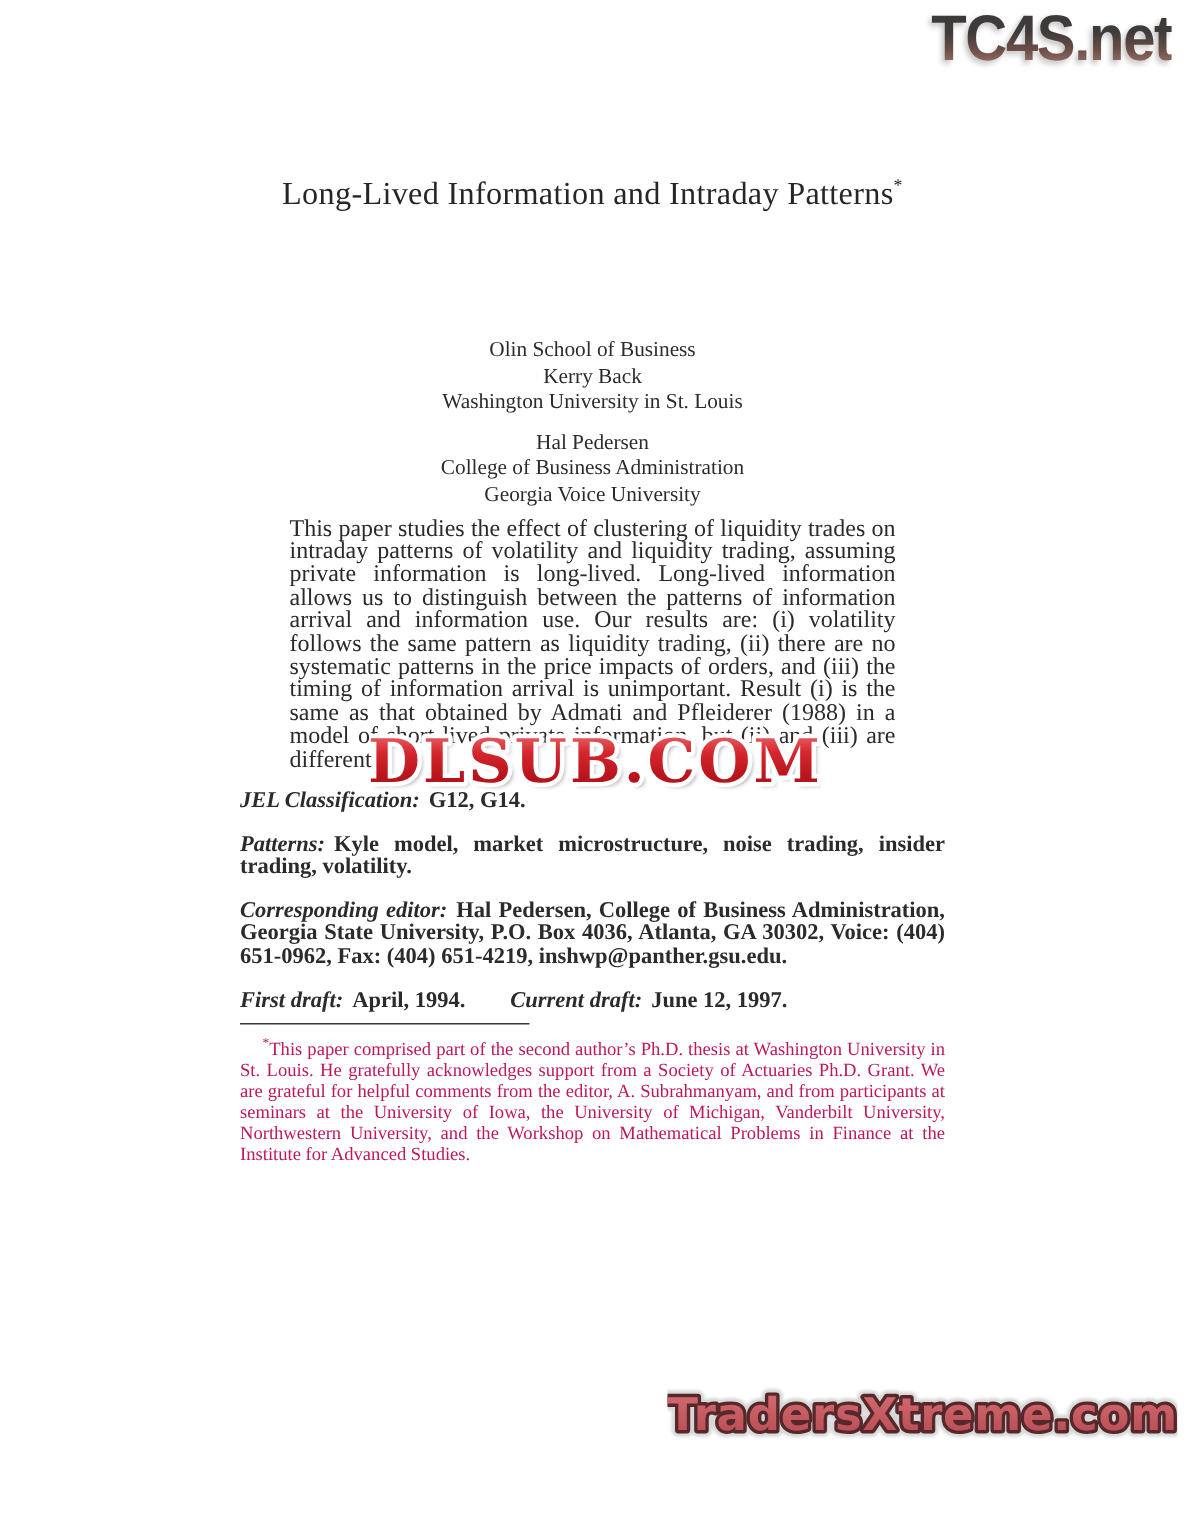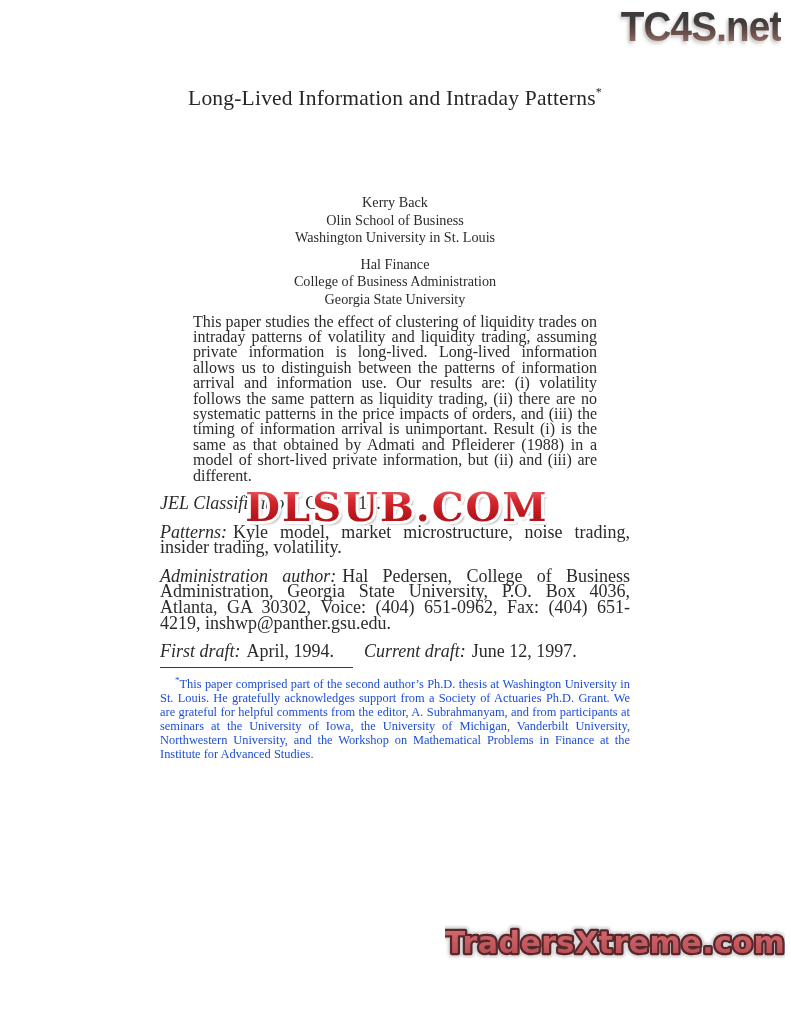--- a/index.html
+++ b/index.html
@@ -20,45 +20,45 @@
     transform: scaleX(.9); transform-origin: 100% 0;
     background: linear-gradient(180deg, #3b3b3b 0%, #3f3b39 40%, #6b4f49 64%, #9c756c 86%, #74564e 100%);
     -webkit-background-clip: text; background-clip: text; color: transparent;
     filter: drop-shadow(-2px 2px 2px rgba(150,150,150,.6));
   }
 
   
   .content { position: absolute; left: 160px; top: 0; width: 470px; }
 
   .title {
-    margin: 0; padding-top: 85px;
+    margin: 0; padding-top: 116px;
     font-size: 21.5px; font-weight: normal; letter-spacing: .2px;
     text-align: center; color: #262626;
   }
   .title sup { font-size: 12px; vertical-align: 9px; }
 
   .authors { margin-top: 83px; text-align: center; font-size: 14.2px; line-height: 17.6px; }
   .author + .author { margin-top: 9px; }
 
   .abs-head { margin-top: 18px; text-align: center; font-weight: bold; font-size: 14px; }
   .abs-body {
     margin: 5px 33px 0 33px;
     font-size: 16px; line-height: 15.4px;
     text-align: justify;
   }
 
-  .body-par { margin: 13px 0 0 0; font-size: 18px; line-height: 15.6px; text-align: justify; }
+  .body-par { margin: 13px 0 0 0; font-size: 15px; line-height: 15.6px; text-align: justify; font-weight: bold; }
   .ital { font-style: italic; }
   .lbl { margin-right: 6px; }
   .drafts-gap { margin-left: 30px; }
 
   .fn-rule { margin-top: 7px; width: 193px; border-top: 1.2px solid #383838; }
   .footnote {
     margin: 5px 0 0 0; font-size: 12.4px; line-height: 14px;
-    text-align: justify; text-indent: 15px; color: #1d4ed8;
+    text-align: justify; text-indent: 15px; color: #be185d;
   }
   .footnote sup { font-size: 9px; }
 
   
   .wm-center { position: absolute; top: 477px; left: 247px; width: 300px; height: 64px; text-align: center; }
   .dlsub-shadow {
     font-family: "DejaVu Serif", serif; font-weight: bold; font-size: 40px;
     letter-spacing: 2px; text-anchor: middle; fill: #9d9d9d; opacity: .85;
   }
   .dlsub-main {
@@ -88,39 +88,39 @@
 <div class="page">
 
   <div class="logo-top">TC4S.net</div>
 
   <div class="content">
 
     <h1 class="title"><span>Long-Lived Information and Intraday Patterns</span><sup>*</sup></h1>
 
     <div class="authors">
       <div class="author">
+        <div>Olin School of Business</div>
         <div>Kerry Back</div>
-        <div>Olin School of Business</div>
         <div>Washington University in St. Louis</div>
       </div>
       <div class="author">
-        <div>Hal Finance</div>
+        <div>Hal Pedersen</div>
         <div>College of Business Administration</div>
-        <div>Georgia State University</div>
+        <div>Georgia Voice University</div>
       </div>
     </div>
 
 
     <p class="abs-body">This paper studies the effect of clustering of liquidity trades on intraday patterns of volatility and liquidity trading, assuming private information is long-lived. Long-lived information allows us to distinguish between the patterns of information arrival and information use. Our results are: (i) volatility follows the same pattern as liquidity trading, (ii) there are no systematic patterns in the price impacts of orders, and (iii) the timing of information arrival is unimportant. Result (i) is the same as that obtained by Admati and Pfleiderer (1988) in a model of short-lived private information, but (ii) and (iii) are different.</p>
 
     <p class="body-par"><span class="ital lbl">JEL Classification:</span><span>G12, G14.</span></p>
 
     <p class="body-par"><span class="ital lbl">Patterns:</span><span>Kyle model, market microstructure, noise trading, insider trading, volatility.</span></p>
 
-    <p class="body-par"><span class="ital lbl">Administration author:</span><span>Hal Pedersen, College of Business Administration, Georgia State University, P.O. Box 4036, Atlanta, GA 30302, Voice: (404) 651-0962, Fax: (404) 651-4219, inshwp@panther.gsu.edu.</span></p>
+    <p class="body-par"><span class="ital lbl">Corresponding editor:</span><span>Hal Pedersen, College of Business Administration, Georgia State University, P.O. Box 4036, Atlanta, GA 30302, Voice: (404) 651-0962, Fax: (404) 651-4219, inshwp@panther.gsu.edu.</span></p>
 
     <p class="body-par"><span class="ital lbl">First draft:</span><span>April, 1994.</span><span class="ital lbl drafts-gap">Current draft:</span><span>June 12, 1997.</span></p>
 
     <div class="fn-rule"></div>
 
     <p class="footnote"><sup>*</sup><span>This paper comprised part of the second author’s Ph.D. thesis at Washington University in St. Louis. He gratefully acknowledges support from a Society of Actuaries Ph.D. Grant. We are grateful for helpful comments from the editor, A. Subrahmanyam, and from participants at seminars at the University of Iowa, the University of Michigan, Vanderbilt University, Northwestern University, and the Workshop on Mathematical Problems in Finance at the Institute for Advanced Studies.</span></p>
 
   </div>
 
   <div class="wm-center">

